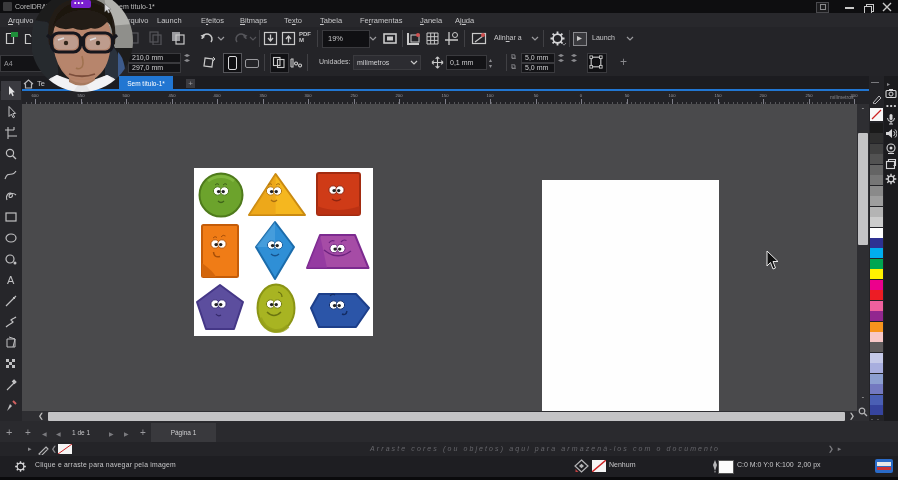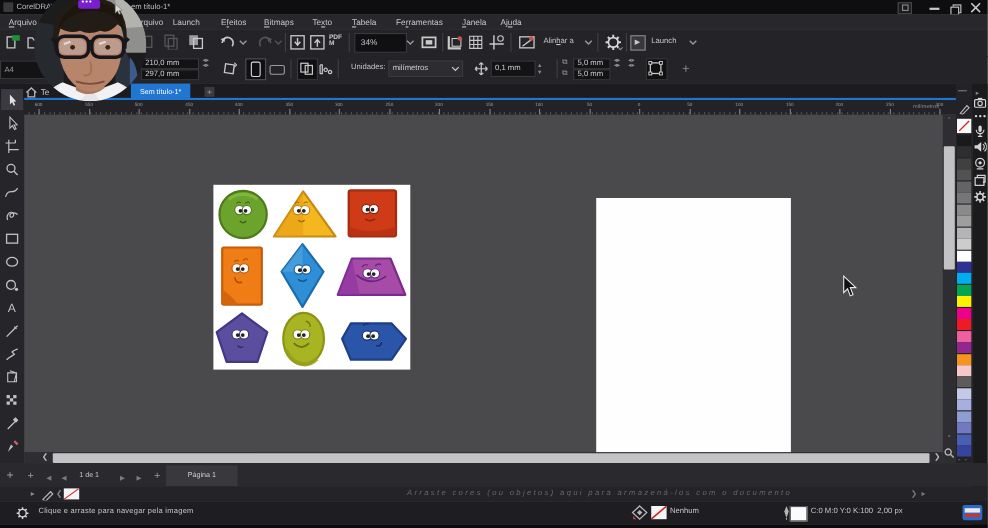--- a/index.html
+++ b/index.html
@@ -90,21 +90,21 @@
 
 <svg class="abs" style="left:281px;top:31px;" width="15" height="15" viewBox="0 0 15 15">
  <rect x="1.5" y="1.5" width="12" height="12" fill="none" stroke="#c9c9c9" stroke-width="1.2"></rect>
  <path d="M7.5 11.5 v-6 M5 8 l2.5 -3 l2.5 3" fill="none" stroke="#c9c9c9" stroke-width="1.3"></path>
 </svg>
 
 <div class="abs txt" style="left:299px;top:31px;font-size:6px;font-weight:bold;line-height:6px;">PDF<br>M</div>
 <div class="sep" style="left:317px;top:30px;height:17px;"></div>
 
 <div class="abs" style="left:322px;top:30px;width:46px;height:16px;background:#101013;border:1px solid #3a3a3e;"></div>
-<div class="abs txt" style="left:328px;top:34px;font-size:7.5px;">34%</div>
+<div class="abs txt" style="left:328px;top:34px;font-size:7.5px;">19%</div>
 <svg class="abs" style="left:369px;top:36px;" width="8" height="6" viewBox="0 0 8 6">
  <path d="M1 1 l3 3 l3 -3" fill="none" stroke="#9a9a9e" stroke-width="1.2"></path>
     </svg>
 
 <svg class="abs" style="left:382px;top:31px;" width="16" height="15" viewBox="0 0 16 15">
  <rect x="2" y="3" width="12" height="9" fill="none" stroke="#c9c9c9" stroke-width="1.6"></rect>
  <rect x="5" y="5.5" width="6" height="4" fill="#c9c9c9"></rect>
 </svg>
 <div class="sep" style="left:402px;top:30px;height:17px;"></div>
 

